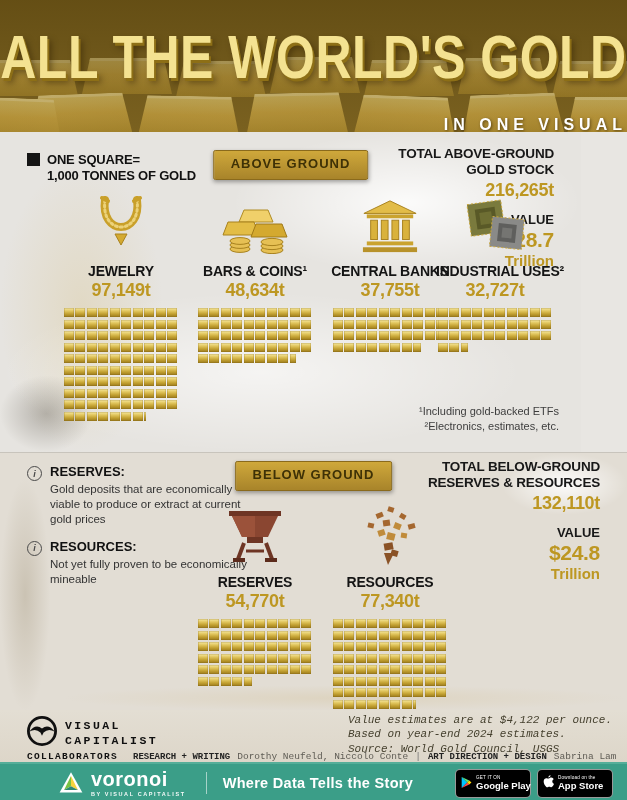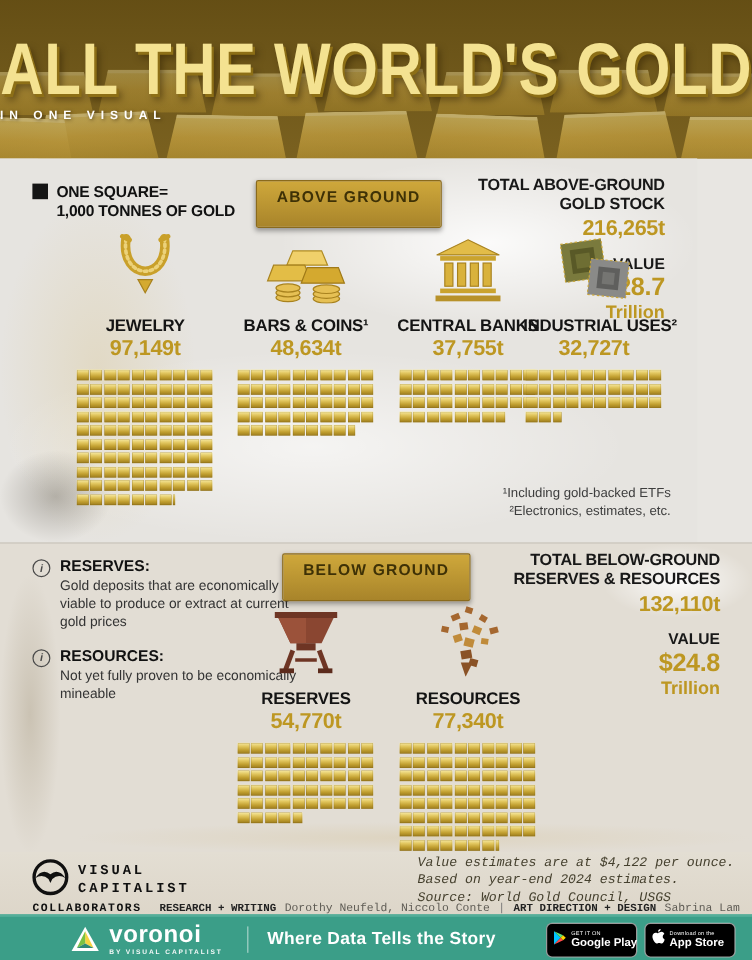--- a/index.html
+++ b/index.html
@@ -8,39 +8,39 @@
 
   
   .hero{position:absolute;top:0;left:0;width:627px;height:132px;background:#7b6220;overflow:hidden;}
   .gbar{position:absolute;background:linear-gradient(180deg,#ecd379 0%,#cfa945 45%,#a8872c 100%);
         clip-path:polygon(9% 0,91% 0,100% 100%,0 100%);box-shadow:inset 0 3px 0 rgba(255,242,190,.55);}
   .hero-tint{position:absolute;inset:0;background:linear-gradient(180deg,rgba(96,74,18,.82) 0%,rgba(101,79,22,.55) 48%,rgba(120,94,30,.22) 100%);}
   .hero h1{position:absolute;top:22px;left:0;width:627px;margin:0;text-align:center;
            font-size:50px;font-weight:800;letter-spacing:.5px;white-space:nowrap;
            transform:scaleY(1.22);transform-origin:top center;color:#f4e291;
            text-shadow:2px 2px 0 #8d6f16,4px 4px 6px rgba(45,30,0,.5);}
-  .subtitle{position:absolute;top:91px;left:0;width:627px;text-align:left;color:#ffffff;
-            font-size:10px;font-weight:700;letter-spacing:5px;text-shadow:1px 1px 3px rgba(40,25,0,.6);}
+  .subtitle{position:absolute;top:116px;left:0;width:627px;text-align:right;color:#ffffff;
+            font-size:16px;font-weight:700;letter-spacing:5px;text-shadow:1px 1px 3px rgba(40,25,0,.6);}
 
   
   .above{position:absolute;top:132px;left:0;width:581px;height:320px;
     background:radial-gradient(closest-side at 8% 88%,rgba(105,99,88,.40),transparent),
                radial-gradient(closest-side at 14% 55%,rgba(208,178,98,.22),transparent),
                radial-gradient(closest-side at 70% 22%,rgba(255,255,255,.85),transparent),
                radial-gradient(closest-side at 45% 75%,rgba(255,255,255,.6),transparent),#e6e4e0;}
   .below{position:absolute;top:452px;left:0;width:627px;height:258px;border-top:1px solid #c8c4bc;
     background:radial-gradient(closest-side at 90% 12%,rgba(255,255,255,.9),transparent),
                radial-gradient(closest-side at 4% 55%,rgba(148,133,103,.30),transparent),
                radial-gradient(closest-side at 55% 95%,rgba(214,198,162,.40),transparent),#e2ddd4;}
 
   .legend{position:absolute;left:27px;top:20px;display:flex;gap:7px;}
   .legend-sq{width:13px;height:13px;background:#151515;margin-top:1px;flex:0 0 auto;}
   .legend-txt{font-size:13px;font-weight:800;color:#111;line-height:1.22;letter-spacing:-.2px;}
 
-  .badge{position:absolute;left:50%;transform:translateX(-50%);padding:5px 17px 18px;
+  .badge{position:absolute;left:50%;transform:translateX(-50%);padding:5px 17px 8px;
          background:linear-gradient(180deg,#cfa83b,#a8842a);color:#3e3106;font-size:13px;font-weight:800;
          letter-spacing:1px;border:1px solid #8a6a1c;border-radius:2px;box-shadow:0 2px 4px rgba(0,0,0,.35);white-space:nowrap;}
   .badge-above{top:18px;}
   .badge-below{top:8px;}
 
   .total{position:absolute;right:27px;text-align:right;}
   .total-above{top:14px;}
   .total-below{top:6px;}
   .t-line{font-size:13.5px;font-weight:800;color:#181818;line-height:1.2;letter-spacing:-.2px;}
   .t-tonnes{font-size:18px;font-weight:800;letter-spacing:-.3px;margin-top:2px;}

